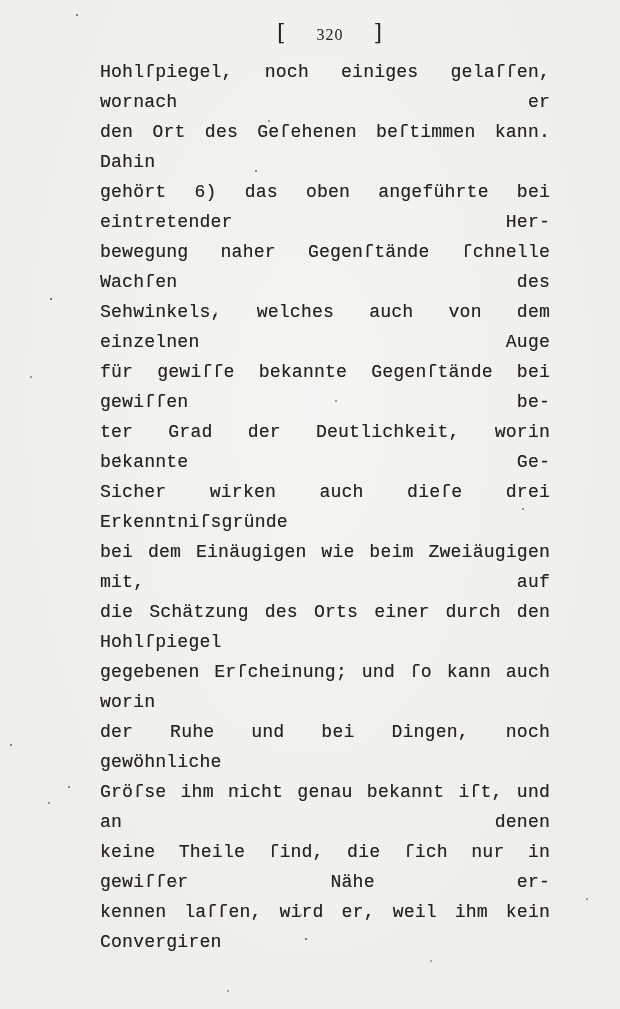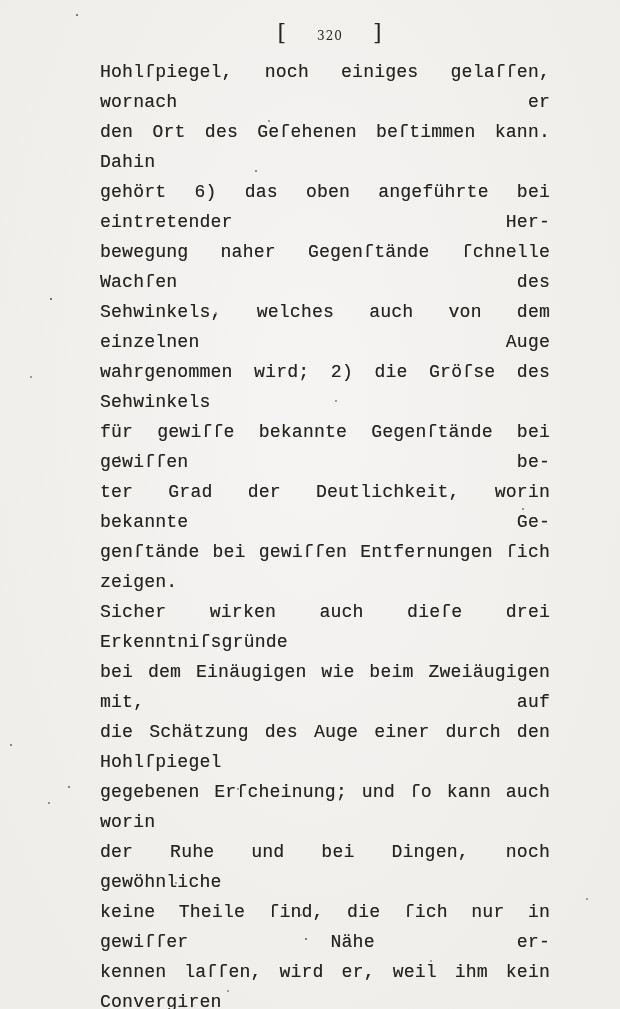--- a/index.html
+++ b/index.html
@@ -23,21 +23,21 @@
   .header{
     position:absolute;
     top:20px;left:100px;width:460px;
     display:flex;justify-content:center;align-items:baseline;
     gap:30px;
     color:var(--ink);
     font-size:21px;
     letter-spacing:1px;
   }
   .header .bracket{font-size:22px;}
-  .header .pagenum{font-size:12px;}
+  .header .pagenum{font-size:16px;font-family:Liberation Serif, serif;}
   .text-block{
     position:absolute;
     top:57px;left:100px;width:450px;
     color:var(--ink);
     font-size:18px;
     line-height:30px;
     letter-spacing:0.25px;
     text-shadow:0.2px 0.3px 0.6px rgba(45,42,38,0.55);
   }
   .para{margin:0;}
@@ -89,29 +89,28 @@
     <span class="bracket">]</span>
   </div>
 
   <div class="text-block">
       <div class="para closed">
         <div class="line">Hohlſpiegel, noch einiges gelaſſen, wornach er</div>
         <div class="line">den Ort des Geſehenen beſtimmen kann. Dahin</div>
         <div class="line">gehört 6) das oben angeführte bei eintretender Her-</div>
         <div class="line">bewegung naher Gegenſtände ſchnelle Wachſen des</div>
         <div class="line">Sehwinkels, welches auch von dem einzelnen Auge</div>
-        <div class="line">wahrgenommen wird; 2) die Gröſse des Sehwinkels</div>
         <div class="line">für gewiſſe bekannte Gegenſtände bei gewiſſen be-</div>
         <div class="line">ter Grad der Deutlichkeit, worin bekannte Ge-</div>
-        <div class="line">genſtände bei gewiſſen Entfernungen ſich zeigen.</div>
         <div class="line">Sicher wirken auch dieſe drei Erkenntniſsgründe</div>
         <div class="line">bei dem Einäugigen wie beim Zweiäugigen mit, auf</div>
-        <div class="line">die Schätzung des Auge einer durch den Hohlſpiegel</div>
+        <div class="line">die Schätzung des Orts einer durch den Hohlſpiegel</div>
         <div class="line">gegebenen Erſcheinung; und ſo kann auch worin</div>
         <div class="line">der Ruhe und bei Dingen, noch gewöhnliche</div>
+        <div class="line">Gröſse ihm nicht genau bekannt iſt, und an denen</div>
         <div class="line">keine Theile ſind, die ſich nur in gewiſſer Nähe er-</div>
         <div class="line">kennen laſſen, wird er, weil ihm kein Convergiren</div>
       </div>
     </div>
 
   <div class="specks"></div>
 
 </div>
 
 </body></html>

